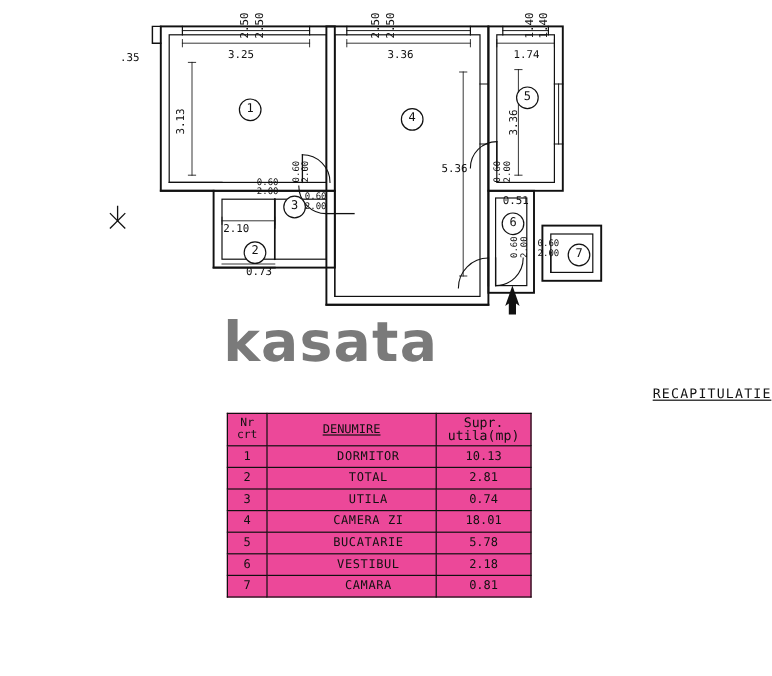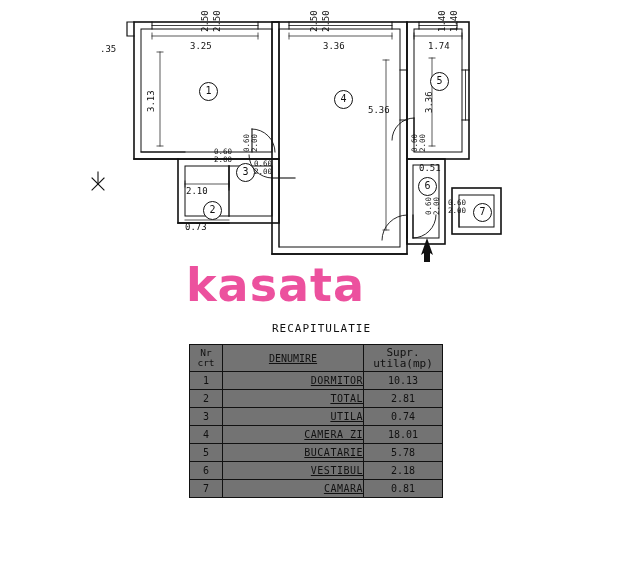--- a/index.html
+++ b/index.html
@@ -65,59 +65,60 @@
     transform: rotate(-90deg);
   }
   
   .watermark {
     position: absolute;
     left: 186px;
     top: 258px;
     font-family: "DejaVu Sans", sans-serif;
     font-size: 46px;
     font-weight: bold;
-    color: #ec4899;
+    color: #737373;
     letter-spacing: 1px;
     opacity: 0.95;
   }
   
   .recap-title {
     position: absolute;
     left: 0;
     top: 322px;
     width: 643px;
-    text-align: center;
+    text-align: right;
     font-family: "DejaVu Sans Mono", monospace;
     font-size: 11px;
     letter-spacing: 1px;
     color: #111;
+    text-decoration: underline;
   }
   table.recap {
     position: absolute;
     left: 189px;
     top: 344px;
     border-collapse: collapse;
     font-family: "DejaVu Sans Mono", monospace;
     font-size: 10px;
     color: #111;
-    background: #737373;
+    background: #ec4899;
   }
   table.recap td, table.recap th {
     border: 1px solid #111;
     padding: 0;
     height: 17px;
     font-weight: normal;
     text-align: center;
     vertical-align: middle;
   }
   table.recap th.c-nr { width: 32px; font-size: 9.5px; line-height: 10px; padding: 2px 0; }
   table.recap th.c-den { width: 112px; text-decoration: underline; }
   table.recap th.c-sup { width: 78px; font-size: 11px; line-height: 11px; padding: 2px 0; }
   table.recap td.c-nr { width: 32px; }
-  table.recap td.c-den { width: 112px; text-align: right; padding-left: 28px; letter-spacing: 0.5px; text-decoration: underline; }
+  table.recap td.c-den { width: 112px; text-align: center; padding-left: 28px; letter-spacing: 0.5px; }
   table.recap td.c-sup { width: 78px; }
   table.recap tr.total td.tot-label {
     text-align: left;
     padding-left: 5px;
     letter-spacing: 0.5px;
   }
 </style>
 </head>
 <body>
 
@@ -229,24 +230,24 @@
     <div class="dim vert" style="left:437px; top:32px;">1.40</div>
     <div class="dim vert" style="left:449px; top:32px;">1.40</div>
 
     <div class="dim" style="left:100px; top:44px;">.35</div>
     <div class="dim" style="left:190px; top:41px;">3.25</div>
     <div class="dim" style="left:323px; top:41px;">3.36</div>
     <div class="dim" style="left:428px; top:41px;">1.74</div>
 
     <div class="dim vert" style="left:146px; top:112px;">3.13</div>
     <div class="dim vert" style="left:424px; top:113px;">3.36</div>
-    <div class="dim" style="left:368px; top:105px;">5.36</div>
+    <div class="dim" style="left:368px; top:136px;">5.36</div>
 
     <div class="dim" style="left:186px; top:186px;">2.10</div>
-    <div class="dim" style="left:185px; top:222px;text-align:right;">0.73</div>
+    <div class="dim" style="left:205px; top:222px;text-align:right;">0.73</div>
     <div class="dim" style="left:419px; top:163px;">0.51</div>
 
     
     <div class="doorlbl vert" style="left:243px; top:152px;">0.60<br>2.00</div>
     <div class="doorlbl" style="left:214px; top:148px;">0.60<br>2.00</div>
     <div class="doorlbl" style="left:254px; top:160px;">0.60<br>2.00</div>
     <div class="doorlbl vert" style="left:411px; top:152px;">0.60<br>2.00</div>
     <div class="doorlbl vert" style="left:425px; top:215px;">0.60<br>2.00</div>
     <div class="doorlbl" style="left:448px; top:199px;">0.60<br>2.00</div>
 

